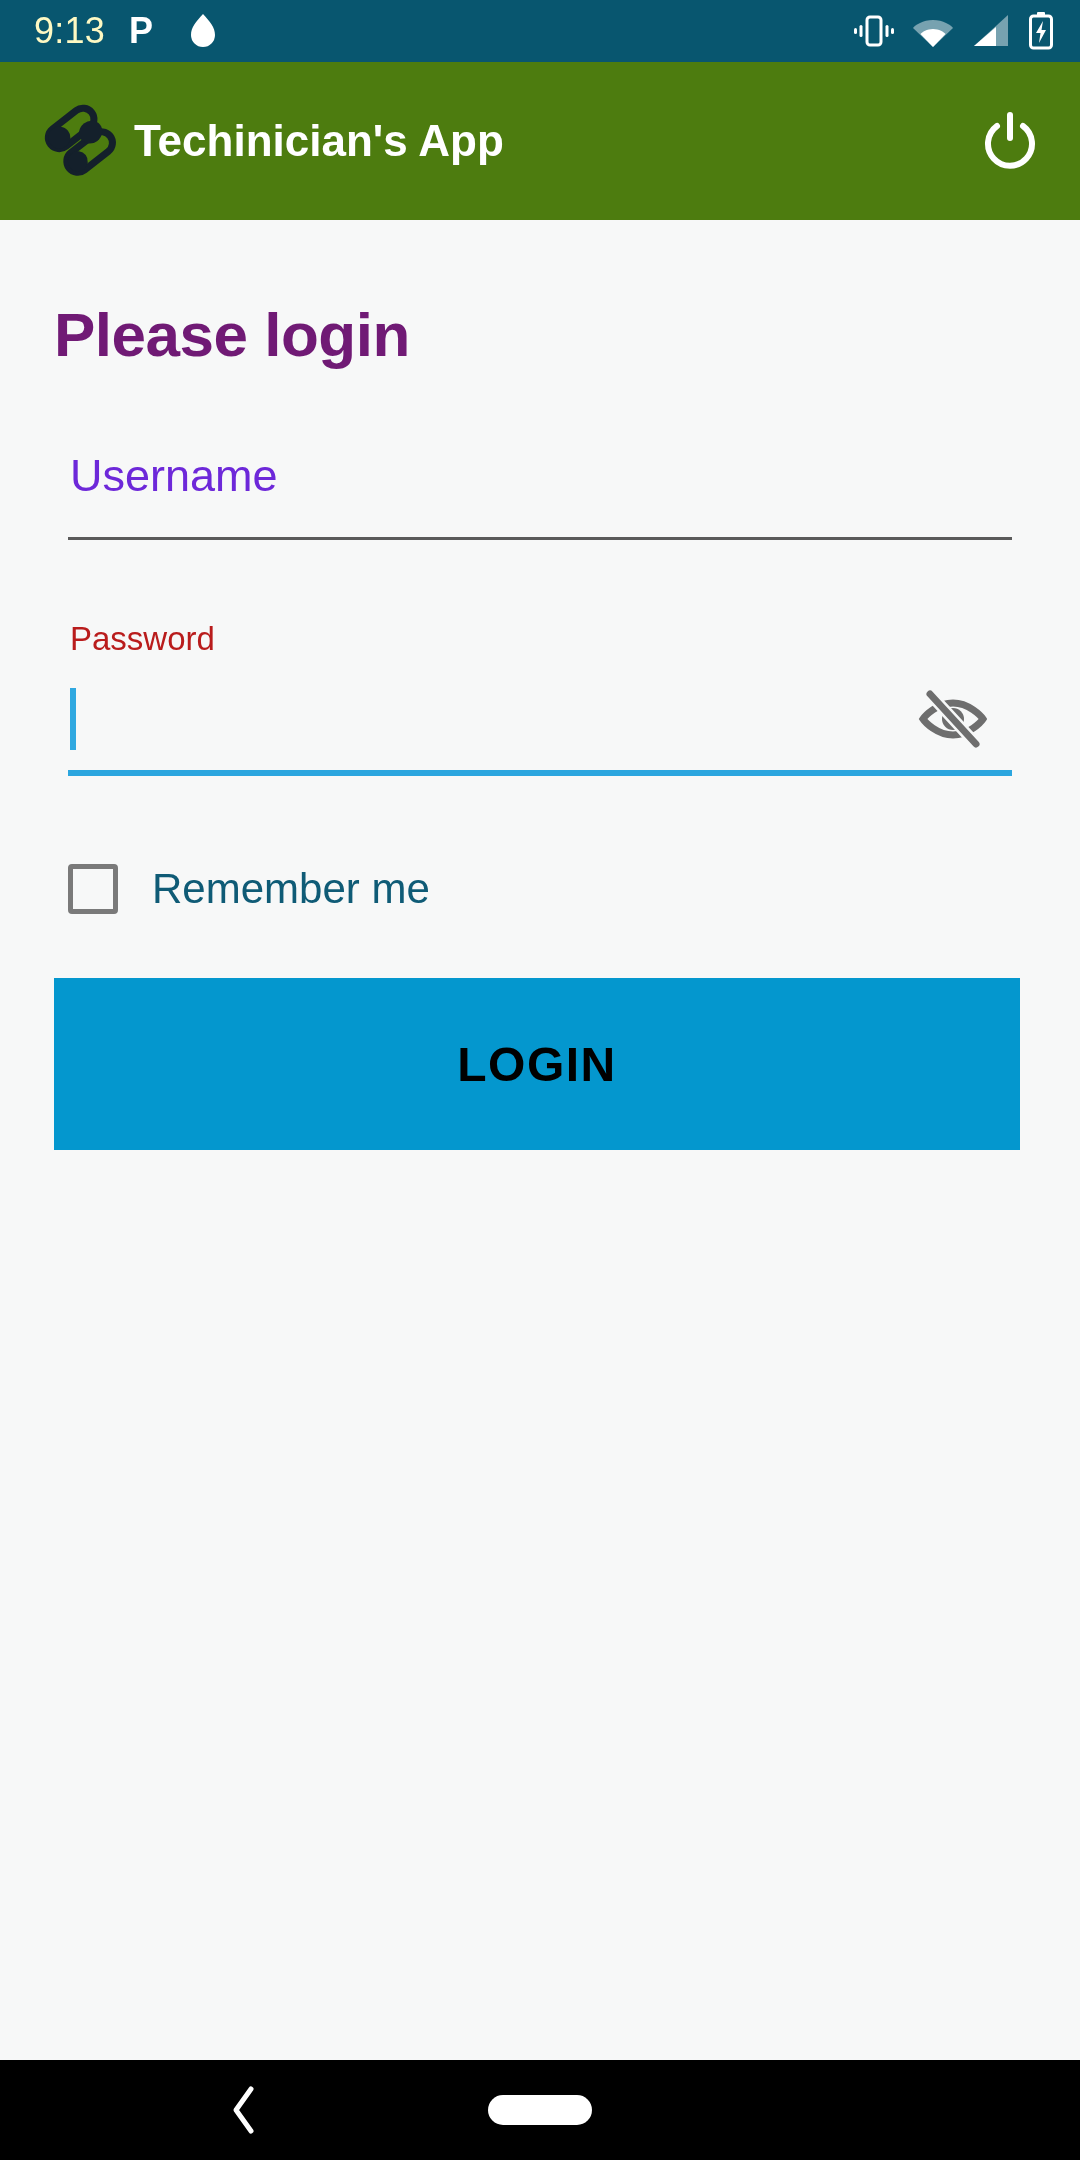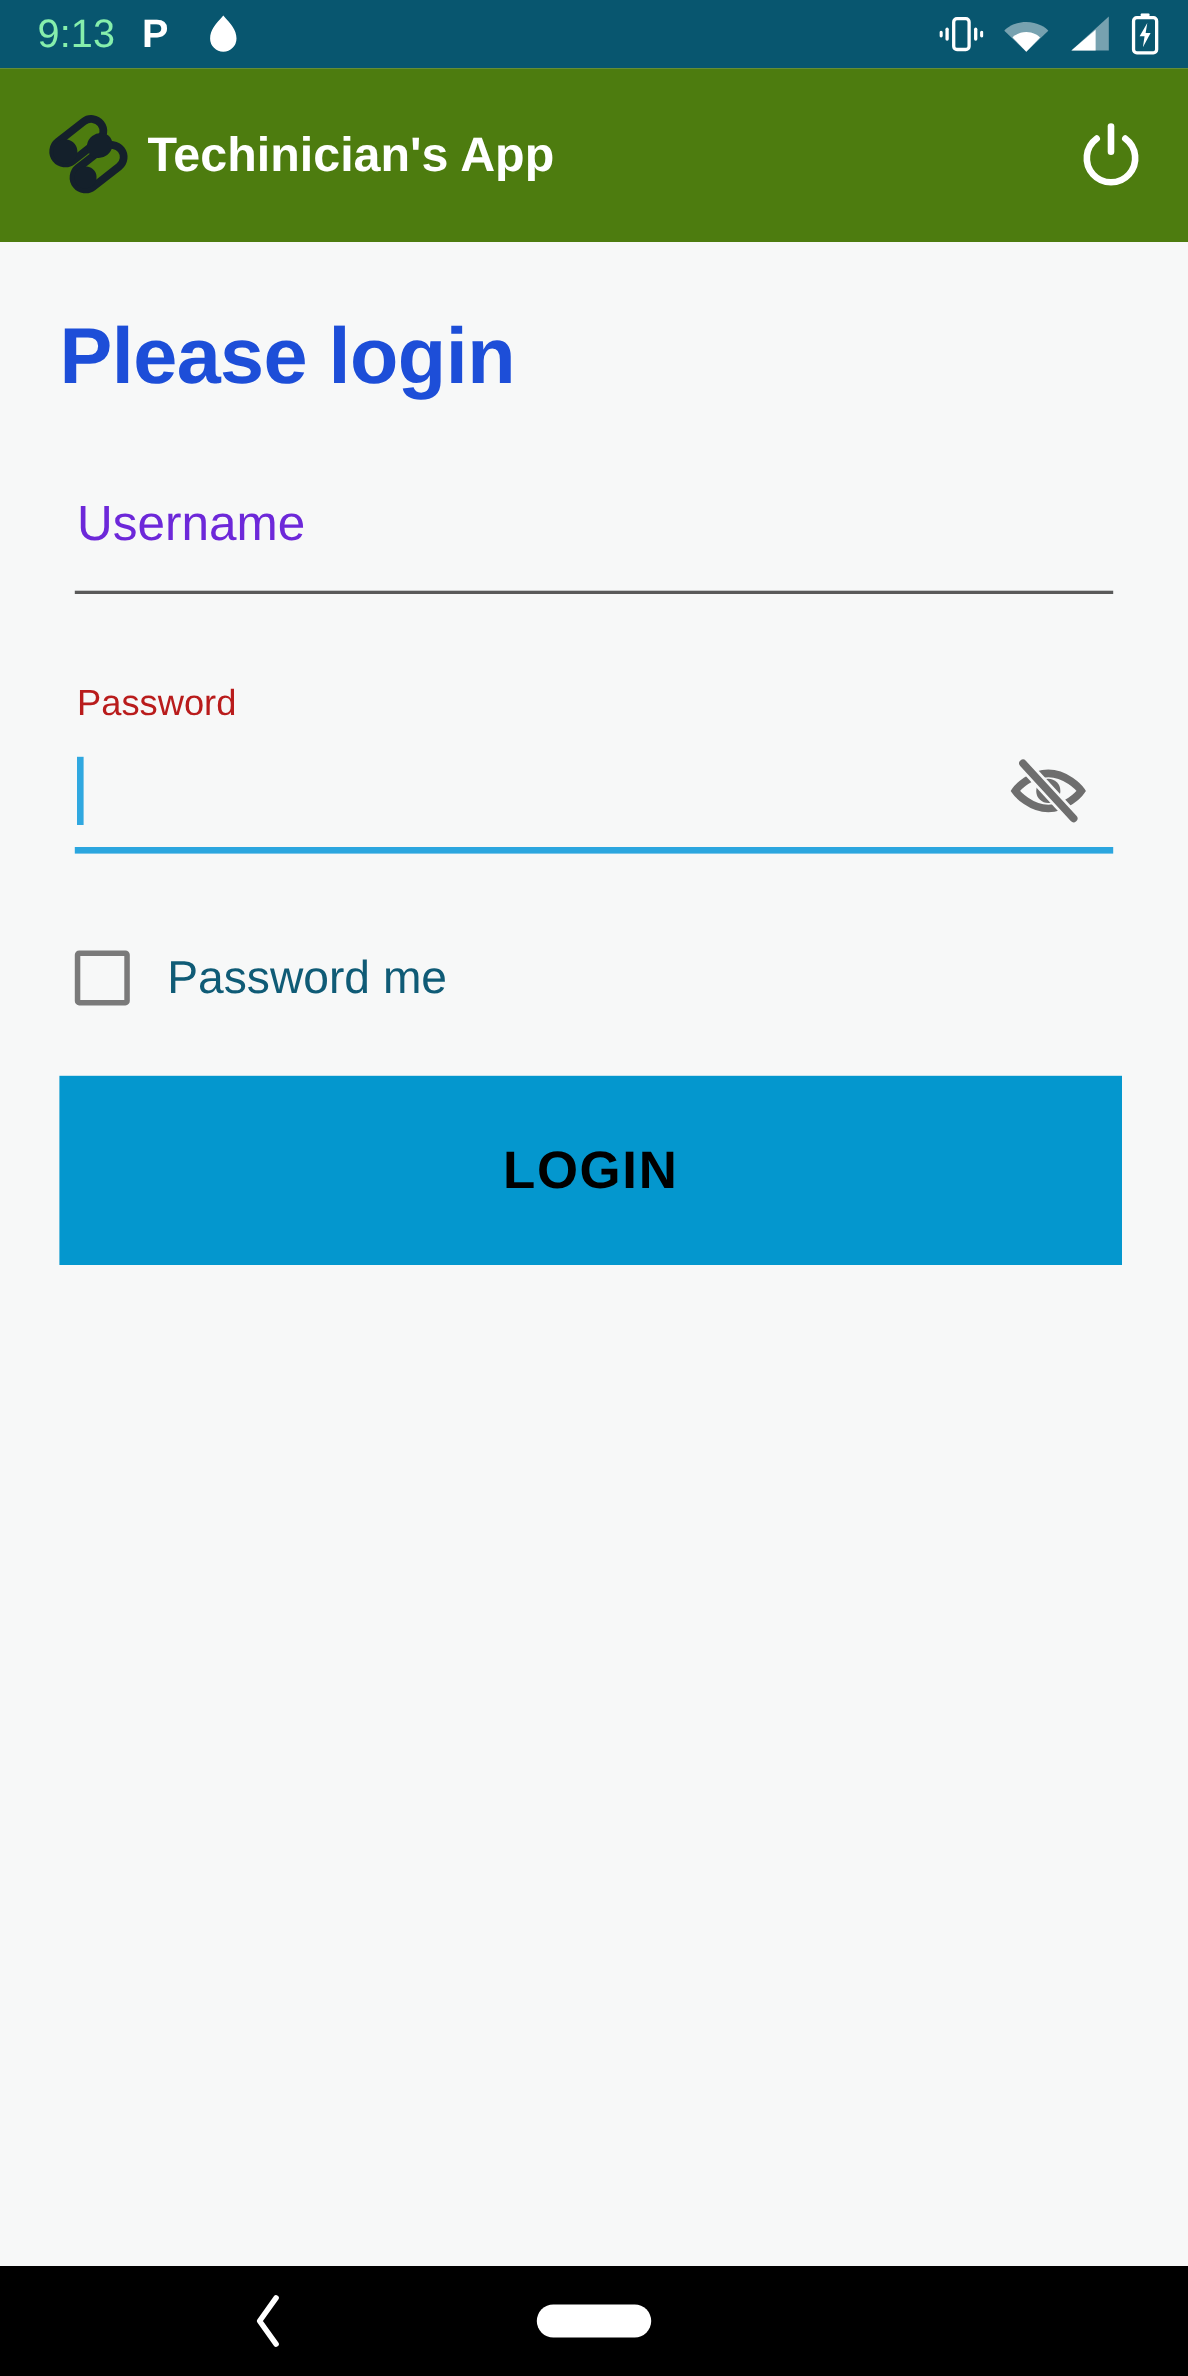--- a/index.html
+++ b/index.html
@@ -12,43 +12,43 @@
   .phone { position:relative; width:1080px; height:2160px; background:#f7f8f8; }
 
   
   .status-bar{
     position:absolute; top:0; left:0; width:1080px; height:62px;
     background:#08566f;
     display:flex; align-items:center; justify-content:space-between;
     padding:0 26px 0 34px;
   }
   .status-left{ display:flex; align-items:center; gap:24px; }
-  .status-clock{ color:#86efac; font-size:36px; letter-spacing:.2px; font-weight:400; }
+  .status-clock{ color:#fef9c3; font-size:36px; letter-spacing:.2px; font-weight:400; }
   .status-right{ display:flex; align-items:center; gap:18px; }
   .sicon{ display:block; }
 
   
   .app-bar{
     position:absolute; top:62px; left:0; width:1080px; height:158px;
     background:#4d7c0f;
     display:flex; align-items:center; padding:0 30px 0 44px;
   }
   .app-logo{ width:74px; height:74px; flex:none; margin-right:16px; }
   .app-title{ color:#fff; font-size:44px; font-weight:700; letter-spacing:0px; }
   .app-bar-spacer{ flex:1 1 auto; }
   .power-btn{ width:80px; height:80px; display:flex; align-items:center; justify-content:center; }
 
   
   .content{
     position:absolute; top:220px; left:0; width:1080px; height:1840px;
     background:#f7f8f8;
   }
   .page-title{
-    position:absolute; top:63px; left:54px;
-    color:#1d4ed8; font-size:72px; font-weight:700; letter-spacing:-.5px;
+    position:absolute; top:79px; left:54px;
+    color:#701a75; font-size:62px; font-weight:700; letter-spacing:-.5px;
   }
 
   
   .field-username{
     position:absolute; top:220px; left:68px; width:944px; height:100px;
   }
   .field-username .ph{
     position:absolute; left:2px; top:10px;
     color:#6d28d9; font-size:45px; font-weight:400;
   }
@@ -192,21 +192,21 @@
           <circle cx="36" cy="36" r="11" fill="#6e6e6e"></circle>
           <line x1="13" y1="11" x2="59" y2="61" stroke="#f7f8f8" stroke-width="12" stroke-linecap="round"></line>
           <line x1="13" y1="11" x2="59" y2="61" stroke="#6e6e6e" stroke-width="7" stroke-linecap="round"></line>
         </svg>
       </div>
       <div class="underline"></div>
     </div>
 
     <div class="remember-row">
       <div class="checkbox"></div>
-      <span class="remember-label">Password me</span>
+      <span class="remember-label">Remember me</span>
     </div>
 
     <button class="login-btn">LOGIN</button>
 
   </div>
 
   <div class="nav-bar">
     <div class="nav-back">
       <svg width="40" height="54" viewBox="0 0 40 54">
         <polyline points="26,6 11,27 26,48" fill="none" stroke="#ffffff" stroke-width="5" stroke-linecap="round" stroke-linejoin="round"></polyline>

